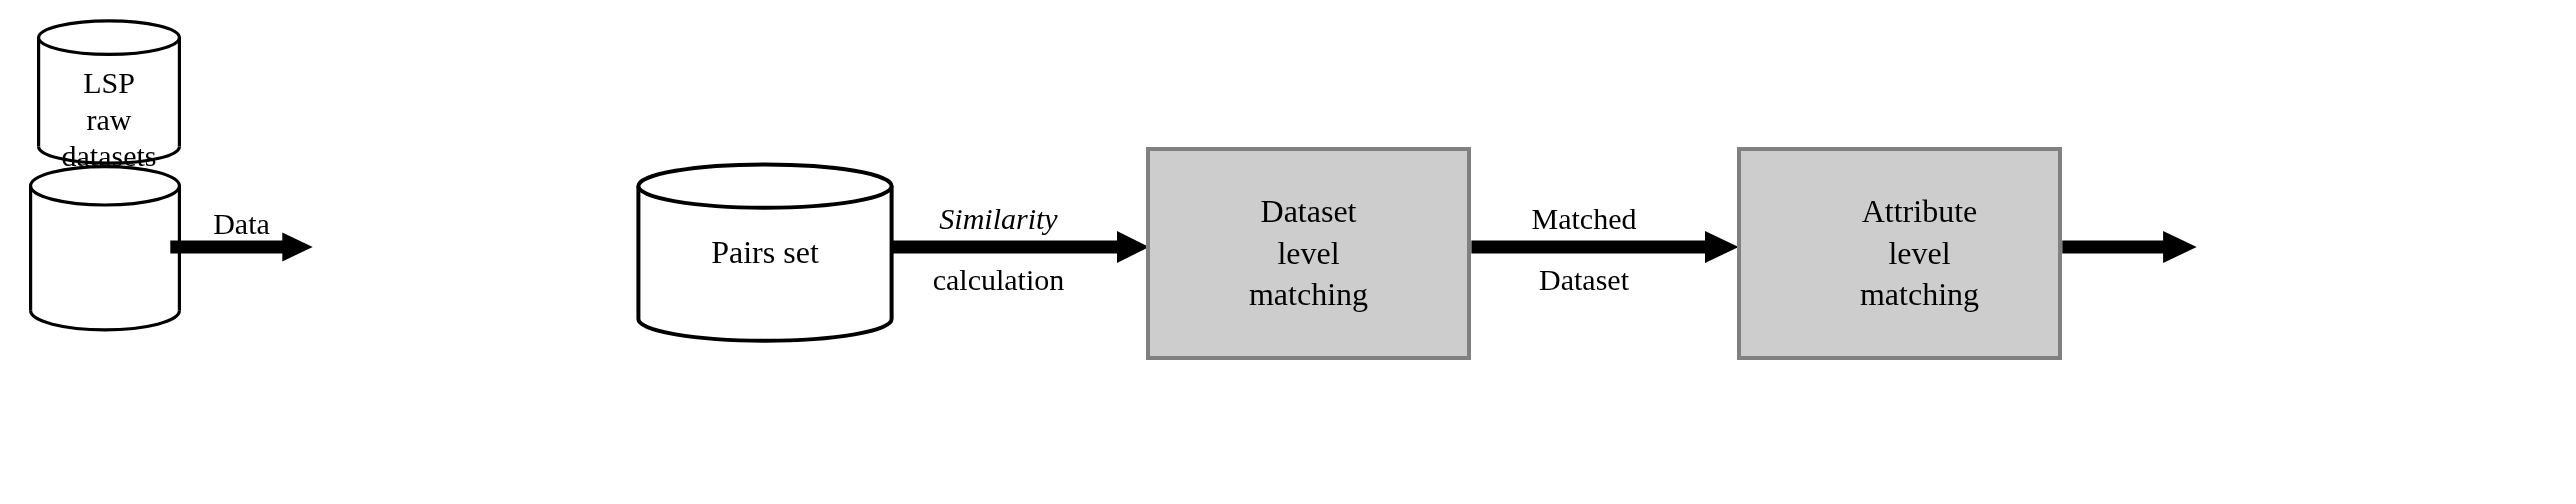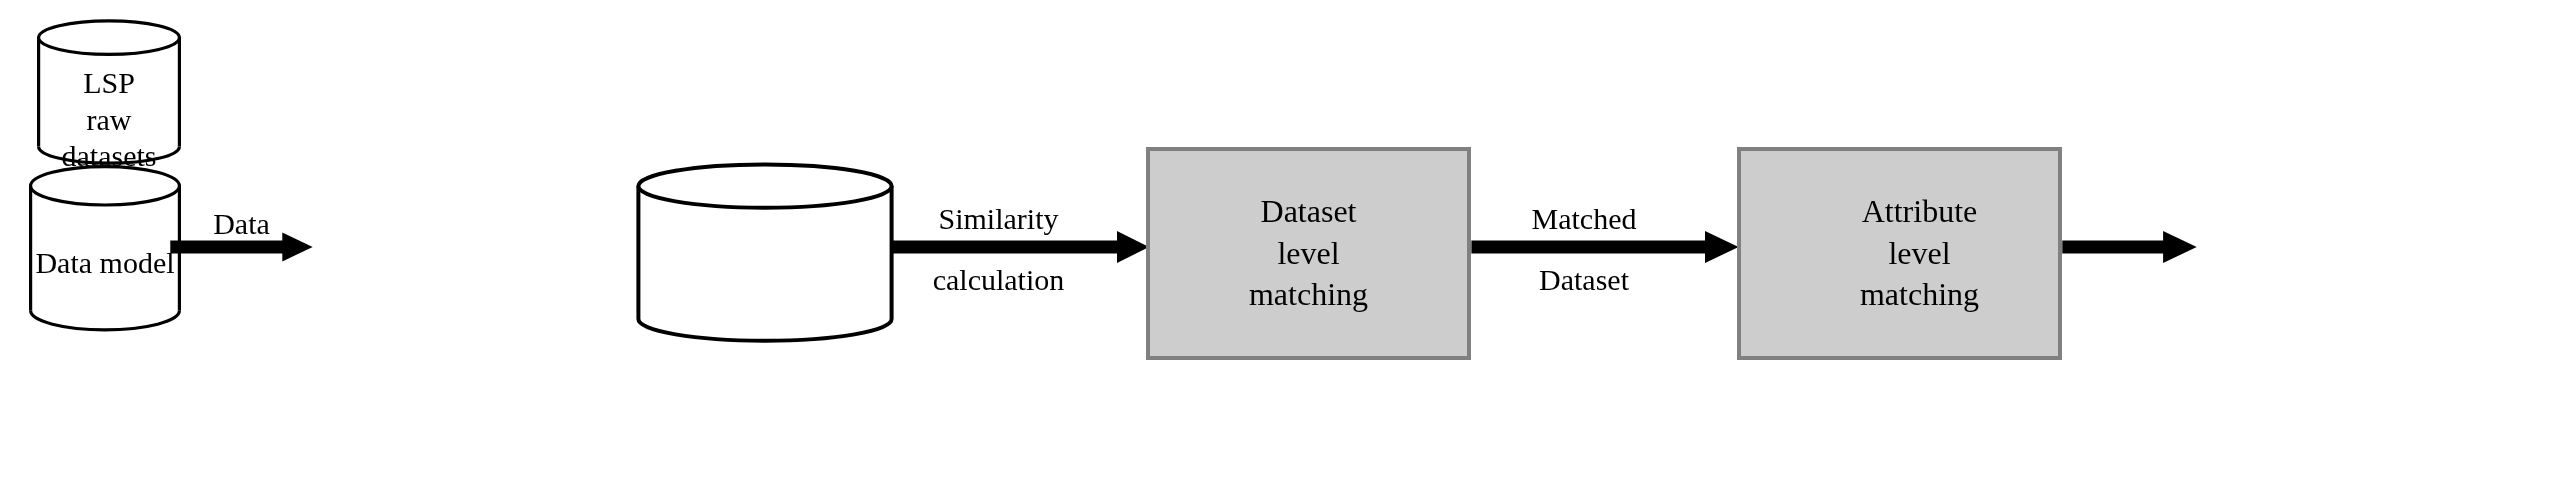--- a/index.html
+++ b/index.html
@@ -83,44 +83,44 @@
 raw datasets</div>
   </div>
 
   <div class="cyl" style="left:29px; top:165px; width:152px; height:168px;">
     <svg width="152" height="168" viewBox="0 0 190 210" aria-hidden="true">
       <path d="M2,26 L2,182" fill="none" stroke="#000" stroke-width="4"></path>
       <path d="M188,26 L188,182" fill="none" stroke="#000" stroke-width="4"></path>
       <ellipse cx="95" cy="26" rx="93" ry="24" fill="#ffffff" stroke="#000" stroke-width="4"></ellipse>
       <path d="M2,182 A93,24 0 0 0 188,182" fill="none" stroke="#000" stroke-width="4"></path>
     </svg>
-    <div class="cyl-label" style="top:80px; font-size:30px;">Data model</div>
   </div>
 
   <div class="arrow" style="left:170px; top:191px; width:143px; height:120px;">
     <svg width="143" height="120" viewBox="0 0 178 150" aria-hidden="true">
       <path d="M0,62 L140,62 L140,52 L178,70 L140,88 L140,78 L0,78 Z" fill="#000000"></path>
     </svg>
     <div class="arrow-top" style="top:18px; font-size:30px;text-align:center;">Data</div>
   </div>
 
   <div class="cyl" style="left:636px; top:162px; width:258px; height:186px;">
     <svg width="258" height="186" viewBox="0 0 322 232" aria-hidden="true">
       <path d="M3,30 L3,196" fill="none" stroke="#000" stroke-width="5"></path>
       <path d="M319,30 L319,196" fill="none" stroke="#000" stroke-width="5"></path>
       <ellipse cx="161" cy="30" rx="158" ry="27" fill="#ffffff" stroke="#000" stroke-width="5"></ellipse>
       <path d="M3,196 A158,27 0 0 0 319,196" fill="none" stroke="#000" stroke-width="5"></path>
     </svg>
+    <div class="cyl-label" style="top:71px; font-size:32px;">Pairs set</div>
   </div>
 
   <div class="arrow" style="left:893px; top:191px; width:256px; height:120px;">
     <svg width="256" height="120" viewBox="0 0 320 150" aria-hidden="true">
       <path d="M0,62 L280,62 L280,50 L320,70 L280,90 L280,78 L0,78 Z" fill="#000000"></path>
     </svg>
-    <div class="arrow-top" style="top:13px; font-size:30px; left:-13px; right:32px;">Similarity</div>
+    <div class="arrow-top" style="top:13px; font-size:30px; left:-13px; right:32px;font-style:italic;">Similarity</div>
     <div class="arrow-bot" style="top:74px; font-size:30px; left:-13px; right:32px;">calculation</div>
   </div>
 
   <div class="pbox" style="left:1146px; top:147px; width:325px; height:213px;">
     <div class="pbox-label" style="font-size:32px;">Dataset
 level
 matching</div>
   </div>
 
   <div class="arrow" style="left:1471px; top:191px; width:268px; height:120px;">

